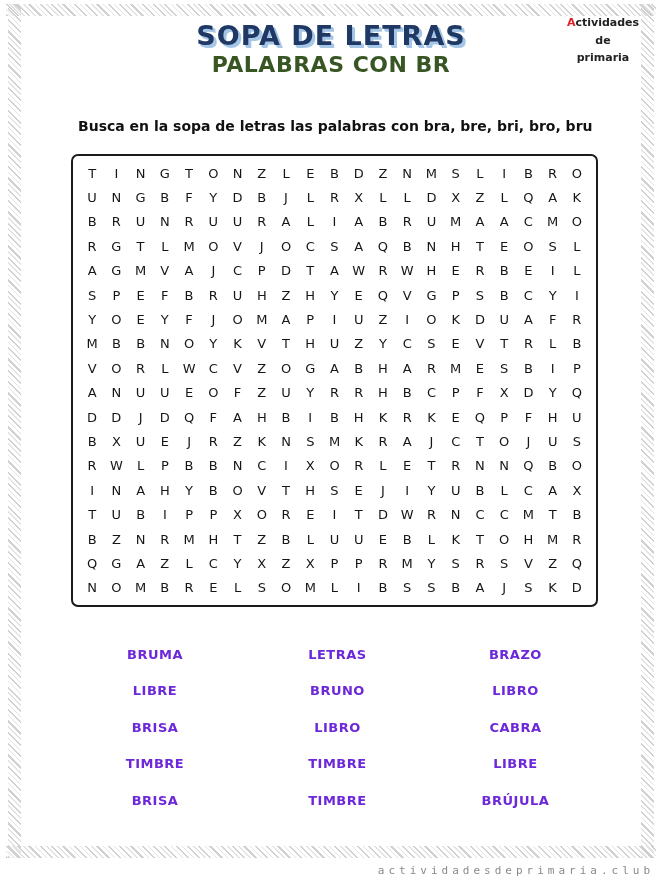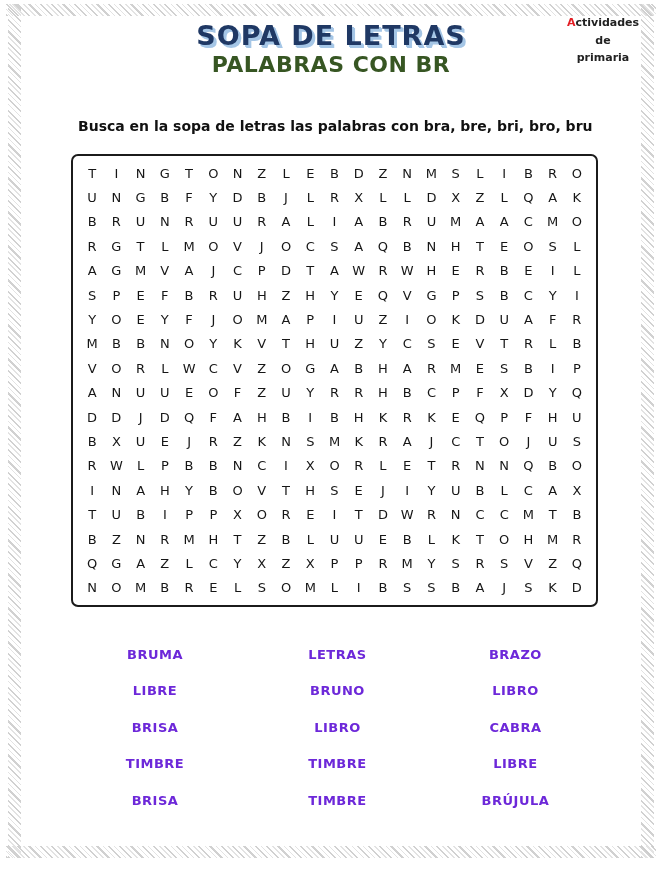--- a/index.html
+++ b/index.html
@@ -464,13 +464,14 @@
       <span class="word">LIBRO</span>
       <span class="word">CABRA</span>
       <span class="word">TIMBRE</span>
       <span class="word">TIMBRE</span>
       <span class="word">LIBRE</span>
       <span class="word">BRISA</span>
       <span class="word">TIMBRE</span>
       <span class="word">BRÚJULA</span>
     </div>
 
+  <div class="footer">actividadesdeprimaria.club</div>
 </div>
 
 </body></html>

